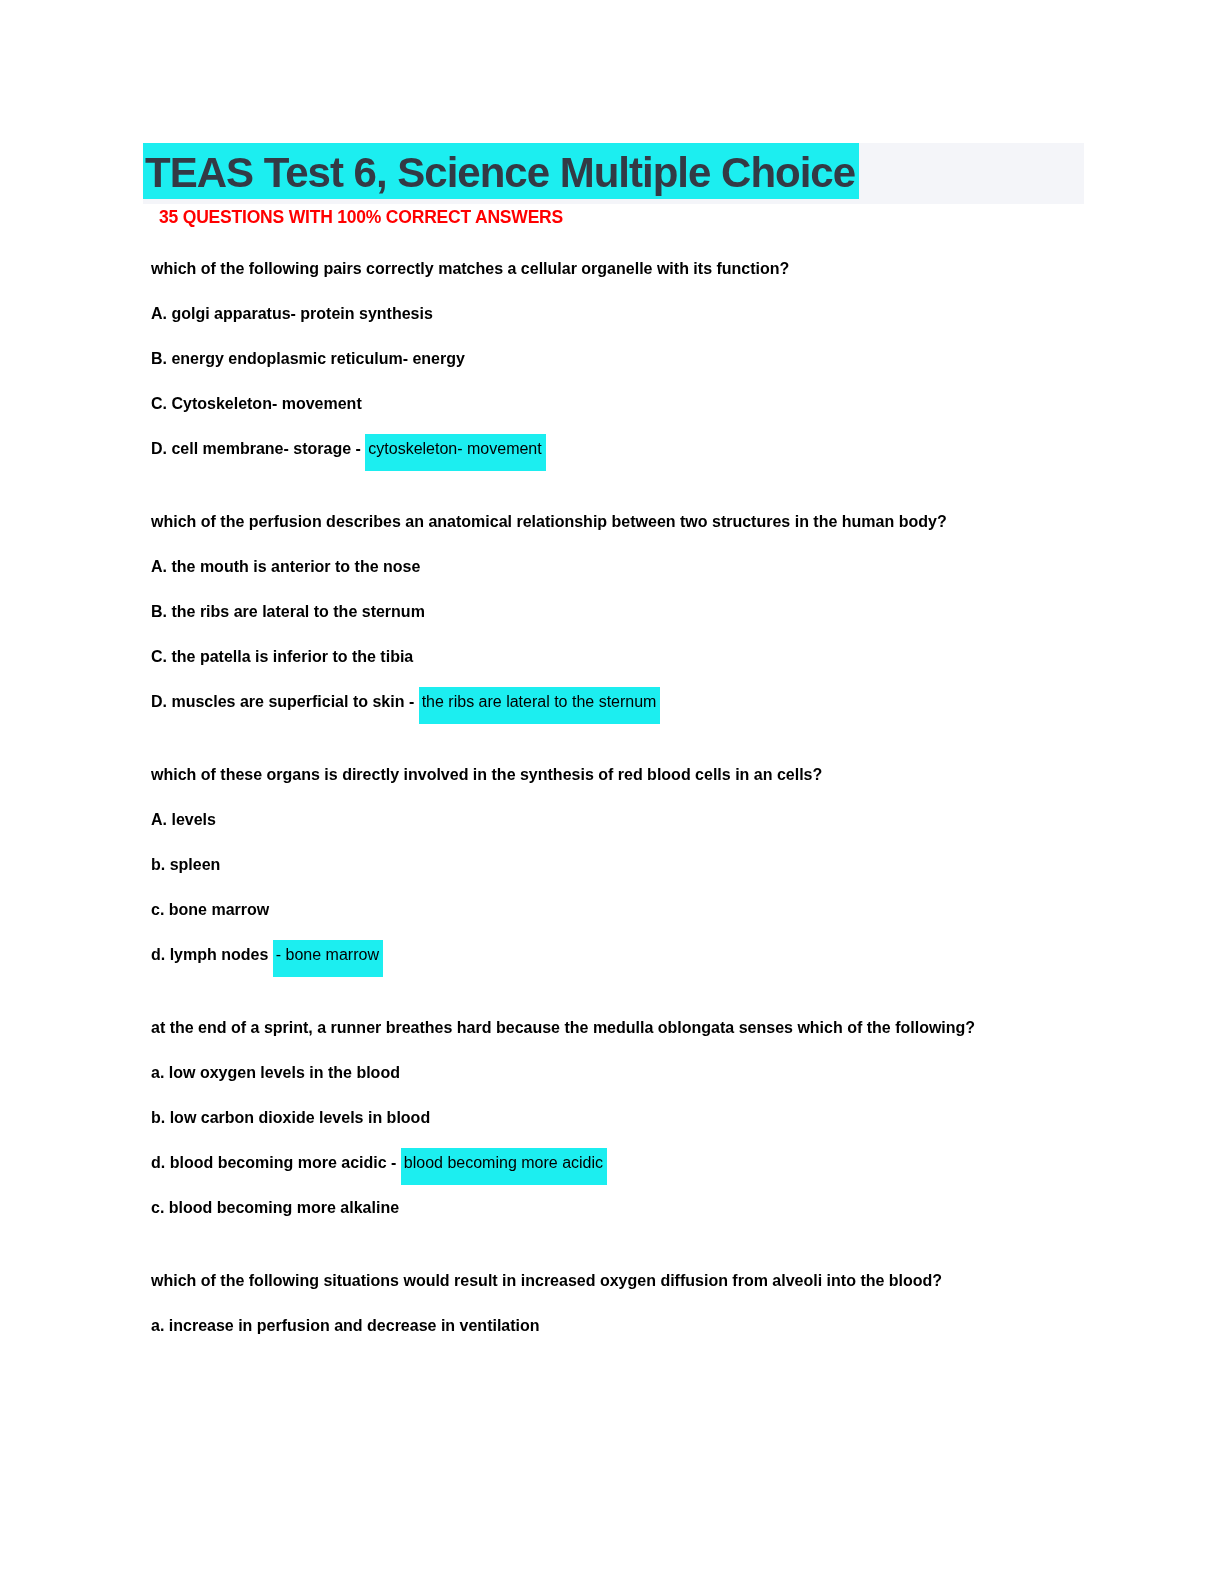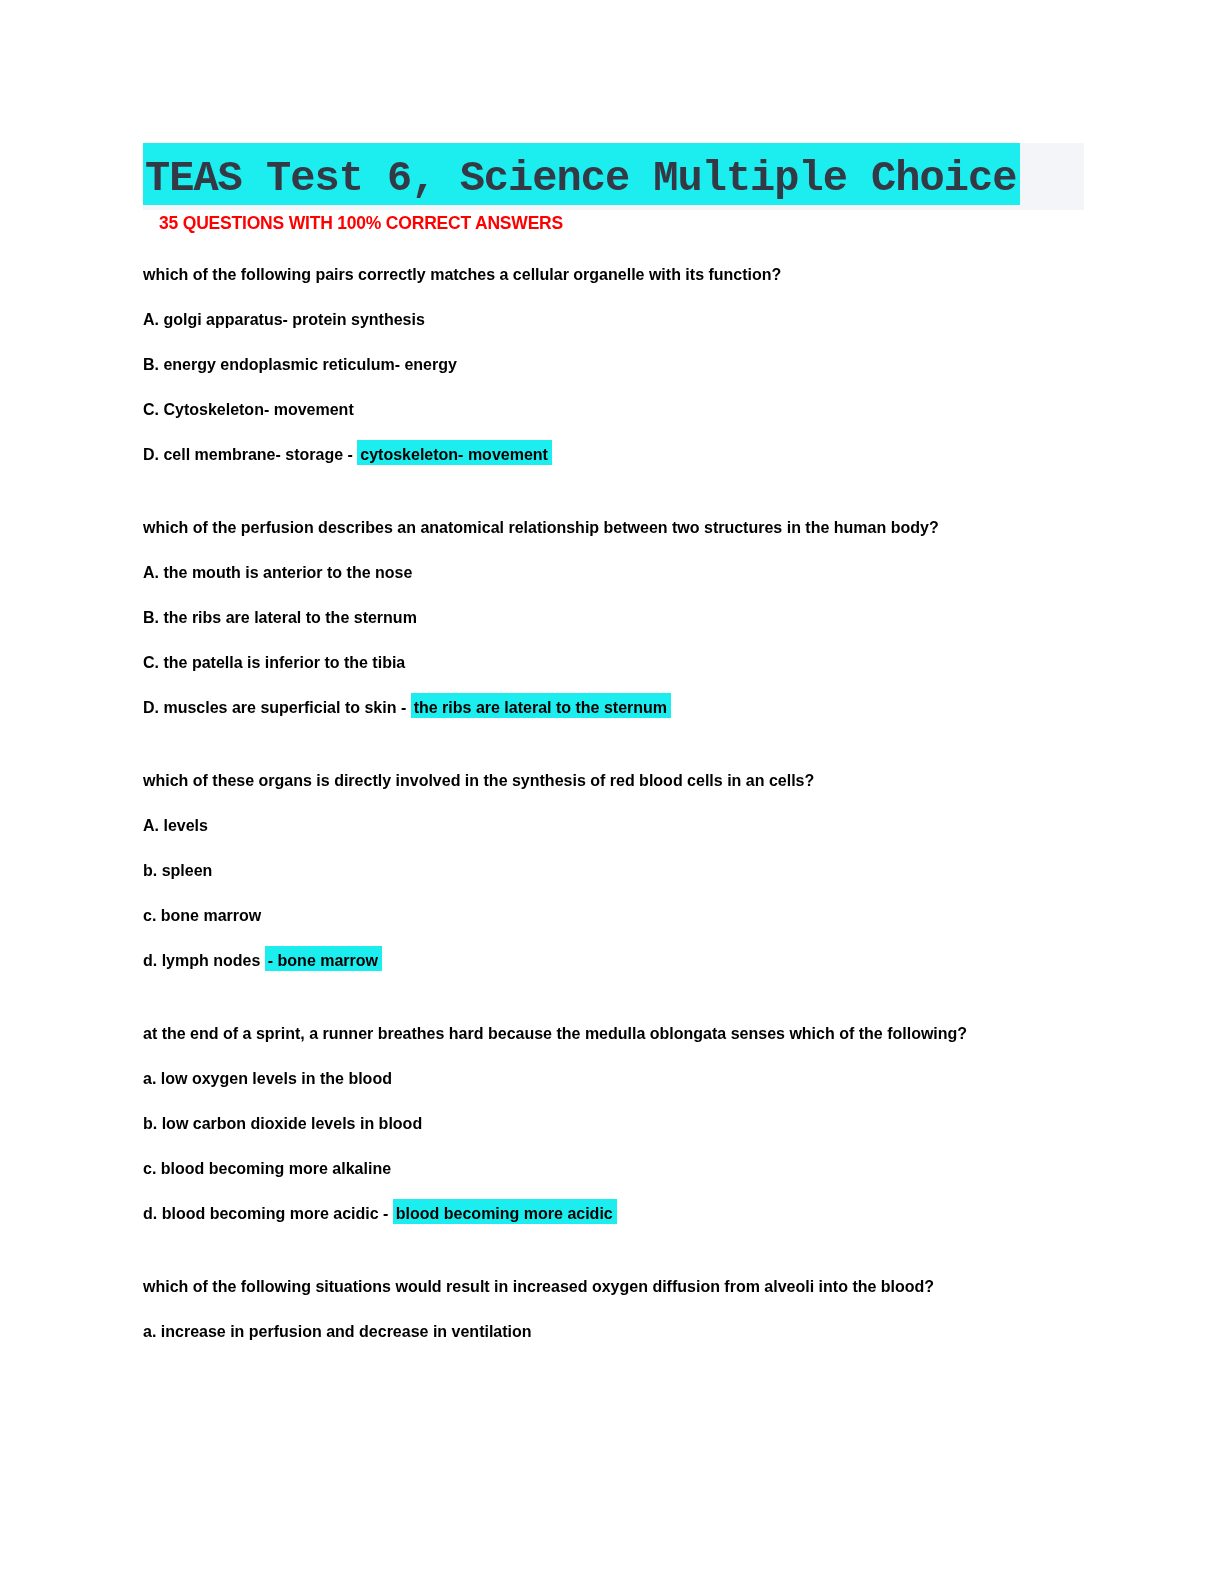--- a/index.html
+++ b/index.html
@@ -29,51 +29,50 @@
     font-size: 42px;
     line-height: 52px;
     font-weight: bold;
     letter-spacing: -1px;
     color: var(--title-text, #333a45);
     white-space: nowrap;
   }
   .title-hl {
     display: inline-block;
     background: var(--highlight, #1ceef0);
-    padding: 10px 4px 0 2px;
-    font-family: Liberation Mono, monospace;
+    padding: 4px 4px 0 2px;
   }
   .subtitle {
     margin: 0 0 24px 16px;
     font-size: 17.5px;
     line-height: 22px;
     font-weight: bold;
     letter-spacing: -0.2px;
     color: var(--subtitle-text, #ff0000);
   }
   .qblock {
-    margin: 0 0 40px 0;
+    margin: 0 0 40px 8px;
   }
   .qblock p {
     margin: 0 0 12px 0;
     font-size: 16px;
     font-weight: bold;
     line-height: 33px;
     color: var(--body-text, #000000);
   }
   .question {
     max-width: 945px;
   }
   .question.narrow {
     max-width: 880px;
   }
   .hl {
     background: var(--highlight, #1ceef0);
-    font-weight: bold;
-    padding: 6px 4px 2px 3px;
+    font-weight: normal;
+    padding: 6px 4px 14px 3px;
   }
 </style>
 </head>
 <body>
 
 <main class="page">
 
   <header>
     <h1 class="doc-title"><span class="title-hl">TEAS Test 6, Science Multiple Choice</span></h1>
     <p class="subtitle">35 QUESTIONS WITH 100% CORRECT ANSWERS</p>
@@ -100,22 +99,22 @@
     <p class="option">A. levels</p>
     <p class="option">b. spleen</p>
     <p class="option">c. bone marrow</p>
     <p class="option"><span>d. lymph nodes </span><span class="hl">- bone marrow</span></p>
   </section>
 
   <section class="qblock">
     <p class="question narrow">at the end of a sprint, a runner breathes hard because the medulla oblongata senses which of the following?</p>
     <p class="option">a. low oxygen levels in the blood</p>
     <p class="option">b. low carbon dioxide levels in blood</p>
+    <p class="option"><span>d. blood becoming more acidic - </span><span class="hl">blood becoming more acidic</span></p>
     <p class="option">c. blood becoming more alkaline</p>
-    <p class="option"><span>d. blood becoming more acidic - </span><span class="hl">blood becoming more acidic</span></p>
   </section>
 
   <section class="qblock">
     <p class="question">which of the following situations would result in increased oxygen diffusion from alveoli into the blood?</p>
     <p class="option">a. increase in perfusion and decrease in ventilation</p>
   </section>
 
 </main>
 
 </body></html>

